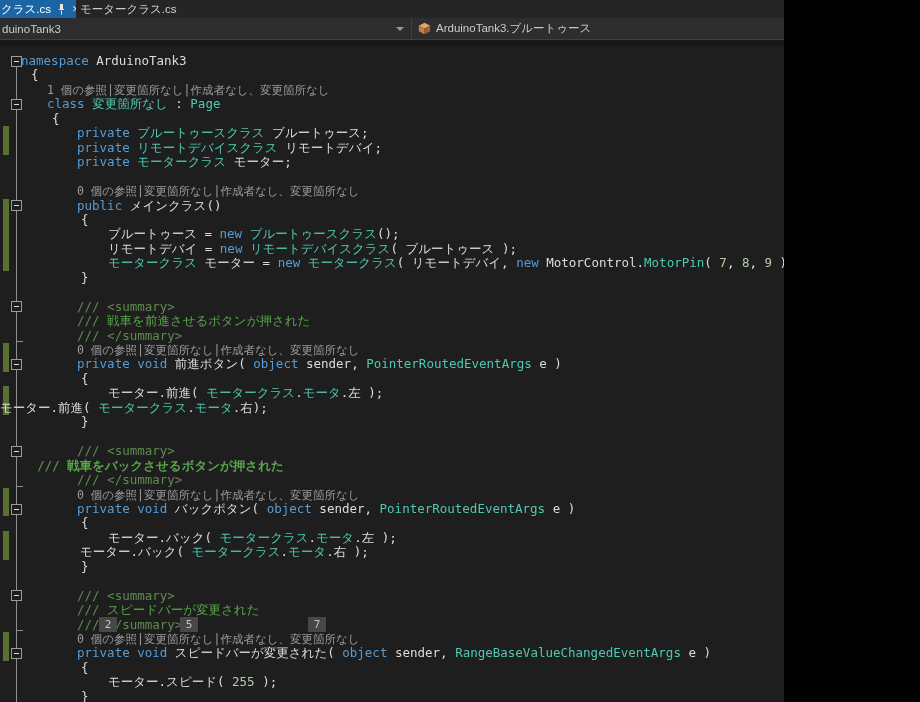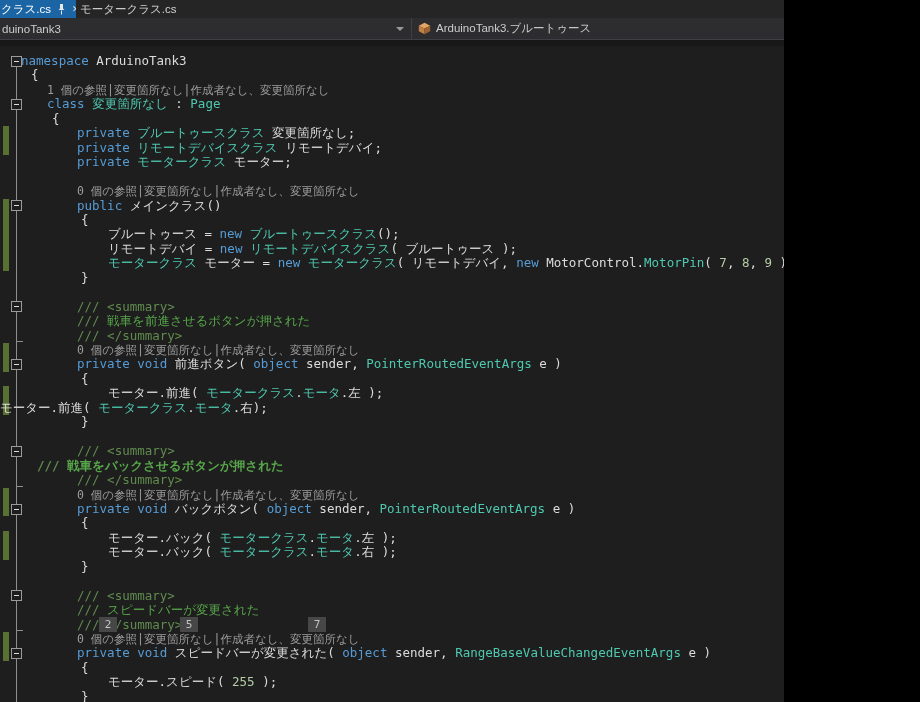--- a/index.html
+++ b/index.html
@@ -105,21 +105,21 @@
         <div class="change-bar" style="top: 447.5px; height: 28.9px;"></div>
         <div class="change-bar" style="top: 490.85px; height: 28.9px;"></div>
         <div class="change-bar" style="top: 592px; height: 28.9px;"></div>
       </div>
     <div id="code-lines">
         <div class="code-line" style="top: 14px; padding-left: 21px;"><span style="color: rgb(86, 156, 214);">namespace</span><span style="color: rgb(220, 220, 220);"> ArduinoTank3</span></div>
         <div class="code-line" style="top: 28.45px; padding-left: 31px;"><span style="color: rgb(220, 220, 220);">{</span></div>
         <div class="code-line codelens" style="top: 42.9px; padding-left: 47px;"><span style="color: rgb(157, 157, 157);">1 個の参照|変更箇所なし|作成者なし、変更箇所なし</span></div>
         <div class="code-line" style="top: 57.35px; padding-left: 47px;"><span style="color: rgb(86, 156, 214);">class</span><span style="color: rgb(220, 220, 220);"> </span><span style="color: rgb(78, 201, 176);">変更箇所なし</span><span style="color: rgb(220, 220, 220);"> : </span><span style="color: rgb(78, 201, 176);">Page</span></div>
         <div class="code-line" style="top: 71.8px; padding-left: 52px;"><span style="color: rgb(220, 220, 220);">{</span></div>
-        <div class="code-line" style="top: 86.25px; padding-left: 77px;"><span style="color: rgb(86, 156, 214);">private</span><span style="color: rgb(220, 220, 220);"> </span><span style="color: rgb(78, 201, 176);">ブルートゥースクラス</span><span style="color: rgb(220, 220, 220);"> 変更箇所なし;</span></div>
+        <div class="code-line" style="top: 86.25px; padding-left: 77px;"><span style="color: rgb(86, 156, 214);">private</span><span style="color: rgb(220, 220, 220);"> </span><span style="color: rgb(78, 201, 176);">ブルートゥースクラス</span><span style="color: rgb(220, 220, 220);"> ブルートゥース;</span></div>
         <div class="code-line" style="top: 100.7px; padding-left: 77px;"><span style="color: rgb(86, 156, 214);">private</span><span style="color: rgb(220, 220, 220);"> </span><span style="color: rgb(78, 201, 176);">リモートデバイスクラス</span><span style="color: rgb(220, 220, 220);"> リモートデバイ;</span></div>
         <div class="code-line" style="top: 115.15px; padding-left: 77px;"><span style="color: rgb(86, 156, 214);">private</span><span style="color: rgb(220, 220, 220);"> </span><span style="color: rgb(78, 201, 176);">モータークラス</span><span style="color: rgb(220, 220, 220);"> モーター;</span></div>
         <div class="code-line" style="top: 129.6px; padding-left: 21px;"></div>
         <div class="code-line codelens" style="top: 144.05px; padding-left: 77px;"><span style="color: rgb(157, 157, 157);">0 個の参照|変更箇所なし|作成者なし、変更箇所なし</span></div>
         <div class="code-line" style="top: 158.5px; padding-left: 77px;"><span style="color: rgb(86, 156, 214);">public</span><span style="color: rgb(220, 220, 220);"> メインクラス()</span></div>
         <div class="code-line" style="top: 172.95px; padding-left: 81px;"><span style="color: rgb(220, 220, 220);">{</span></div>
         <div class="code-line" style="top: 187.4px; padding-left: 108px;"><span style="color: rgb(220, 220, 220);">ブルートゥース = </span><span style="color: rgb(86, 156, 214);">new</span><span style="color: rgb(220, 220, 220);"> </span><span style="color: rgb(78, 201, 176);">ブルートゥースクラス</span><span style="color: rgb(220, 220, 220);">();</span></div>
         <div class="code-line" style="top: 201.85px; padding-left: 108px;"><span style="color: rgb(220, 220, 220);">リモートデバイ = </span><span style="color: rgb(86, 156, 214);">new</span><span style="color: rgb(220, 220, 220);"> </span><span style="color: rgb(78, 201, 176);">リモートデバイスクラス</span><span style="color: rgb(220, 220, 220);">( ブルートゥース );</span></div>
         <div class="code-line" style="top: 216.3px; padding-left: 108px;"><span style="color: rgb(78, 201, 176);">モータークラス</span><span style="color: rgb(220, 220, 220);"> モーター = </span><span style="color: rgb(86, 156, 214);">new</span><span style="color: rgb(220, 220, 220);"> </span><span style="color: rgb(78, 201, 176);">モータークラス</span><span style="color: rgb(220, 220, 220);">( リモートデバイ, </span><span style="color: rgb(86, 156, 214);">new</span><span style="color: rgb(220, 220, 220);"> MotorControl.</span><span style="color: rgb(78, 201, 176);">MotorPin</span><span style="color: rgb(220, 220, 220);">( </span><span style="color: rgb(181, 206, 168);">7</span><span style="color: rgb(220, 220, 220);">, </span><span style="color: rgb(181, 206, 168);">8</span><span style="color: rgb(220, 220, 220);">, </span><span style="color: rgb(181, 206, 168);">9</span><span style="color: rgb(220, 220, 220);"> ), </span><span style="color: rgb(86, 156, 214);">new</span><span style="color: rgb(220, 220, 220);"> MotorControl.</span></div>
         <div class="code-line" style="top: 230.75px; padding-left: 81px;"><span style="color: rgb(220, 220, 220);">}</span></div>
@@ -134,21 +134,21 @@
         <div class="code-line" style="top: 361px; "><span style="color: rgb(220, 220, 220);">モーター.前進( </span><span style="color: rgb(78, 201, 176);">モータークラス</span><span style="color: rgb(220, 220, 220);">.</span><span style="color: rgb(78, 201, 176);">モータ</span><span style="color: rgb(220, 220, 220);">.右);</span></div>
         <div class="code-line" style="top: 375.25px; padding-left: 81px;"><span style="color: rgb(220, 220, 220);">}</span></div>
         <div class="code-line" style="top: 389.7px; padding-left: 21px;"></div>
         <div class="code-line" style="top: 404.15px; padding-left: 77px;"><span style="color: rgb(96, 139, 78);">/// &lt;summary&gt;</span></div>
         <div class="code-line" style="top: 418.6px; padding-left: 37px; font-weight: bold;"><span style="color: rgb(96, 139, 78);">/// </span><span style="color: rgb(87, 166, 74);">戦車をバックさせるボタンが押された</span></div>
         <div class="code-line" style="top: 433.05px; padding-left: 77px;"><span style="color: rgb(96, 139, 78);">/// &lt;/summary&gt;</span></div>
         <div class="code-line codelens" style="top: 447.5px; padding-left: 77px;"><span style="color: rgb(157, 157, 157);">0 個の参照|変更箇所なし|作成者なし、変更箇所なし</span></div>
         <div class="code-line" style="top: 461.95px; padding-left: 77px;"><span style="color: rgb(86, 156, 214);">private</span><span style="color: rgb(220, 220, 220);"> </span><span style="color: rgb(86, 156, 214);">void</span><span style="color: rgb(220, 220, 220);"> バックボタン( </span><span style="color: rgb(86, 156, 214);">object</span><span style="color: rgb(220, 220, 220);"> sender, </span><span style="color: rgb(78, 201, 176);">PointerRoutedEventArgs</span><span style="color: rgb(220, 220, 220);"> e )</span></div>
         <div class="code-line" style="top: 476.4px; padding-left: 81px;"><span style="color: rgb(220, 220, 220);">{</span></div>
         <div class="code-line" style="top: 490.85px; padding-left: 108px;"><span style="color: rgb(220, 220, 220);">モーター.バック( </span><span style="color: rgb(78, 201, 176);">モータークラス</span><span style="color: rgb(220, 220, 220);">.</span><span style="color: rgb(78, 201, 176);">モータ</span><span style="color: rgb(220, 220, 220);">.左 );</span></div>
-        <div class="code-line" style="top: 505.3px; padding-left: 108px;"><span style="color: rgb(220, 220, 220);">モーター.バック( </span><span style="color: rgb(78, 201, 176);">モータークラス</span><span style="color: rgb(220, 220, 220);">.</span><span style="color: rgb(78, 201, 176);">モータ</span><span style="color: rgb(220, 220, 220);">.右 );</span></div>
+        <div class="code-line" style="top: 505.3px; padding-left: 80px;"><span style="color: rgb(220, 220, 220);">モーター.バック( </span><span style="color: rgb(78, 201, 176);">モータークラス</span><span style="color: rgb(220, 220, 220);">.</span><span style="color: rgb(78, 201, 176);">モータ</span><span style="color: rgb(220, 220, 220);">.右 );</span></div>
         <div class="code-line" style="top: 519.75px; padding-left: 81px;"><span style="color: rgb(220, 220, 220);">}</span></div>
         <div class="code-line" style="top: 534.2px; padding-left: 21px;"></div>
         <div class="code-line" style="top: 548.65px; padding-left: 77px;"><span style="color: rgb(96, 139, 78);">/// &lt;summary&gt;</span></div>
         <div class="code-line" style="top: 563.1px; padding-left: 77px;"><span style="color: rgb(96, 139, 78);">/// </span><span style="color: rgb(87, 166, 74);">スピードバーが変更された</span></div>
         <div class="code-line" style="top: 577.55px; padding-left: 77px;"><span style="color: rgb(96, 139, 78);">/// &lt;/summary&gt;</span></div>
         <div class="code-line codelens" style="top: 592px; padding-left: 77px;"><span style="color: rgb(157, 157, 157);">0 個の参照|変更箇所なし|作成者なし、変更箇所なし</span></div>
         <div class="code-line" style="top: 606.45px; padding-left: 77px;"><span style="color: rgb(86, 156, 214);">private</span><span style="color: rgb(220, 220, 220);"> </span><span style="color: rgb(86, 156, 214);">void</span><span style="color: rgb(220, 220, 220);"> スピードバーが変更された( </span><span style="color: rgb(86, 156, 214);">object</span><span style="color: rgb(220, 220, 220);"> sender, </span><span style="color: rgb(78, 201, 176);">RangeBaseValueChangedEventArgs</span><span style="color: rgb(220, 220, 220);"> e )</span></div>
         <div class="code-line" style="top: 620.9px; padding-left: 81px;"><span style="color: rgb(220, 220, 220);">{</span></div>
         <div class="code-line" style="top: 635.35px; padding-left: 108px;"><span style="color: rgb(220, 220, 220);">モーター.スピード( </span><span style="color: rgb(181, 206, 168);">255</span><span style="color: rgb(220, 220, 220);"> );</span></div>
         <div class="code-line" style="top: 649.8px; padding-left: 81px;"><span style="color: rgb(220, 220, 220);">}</span></div>

